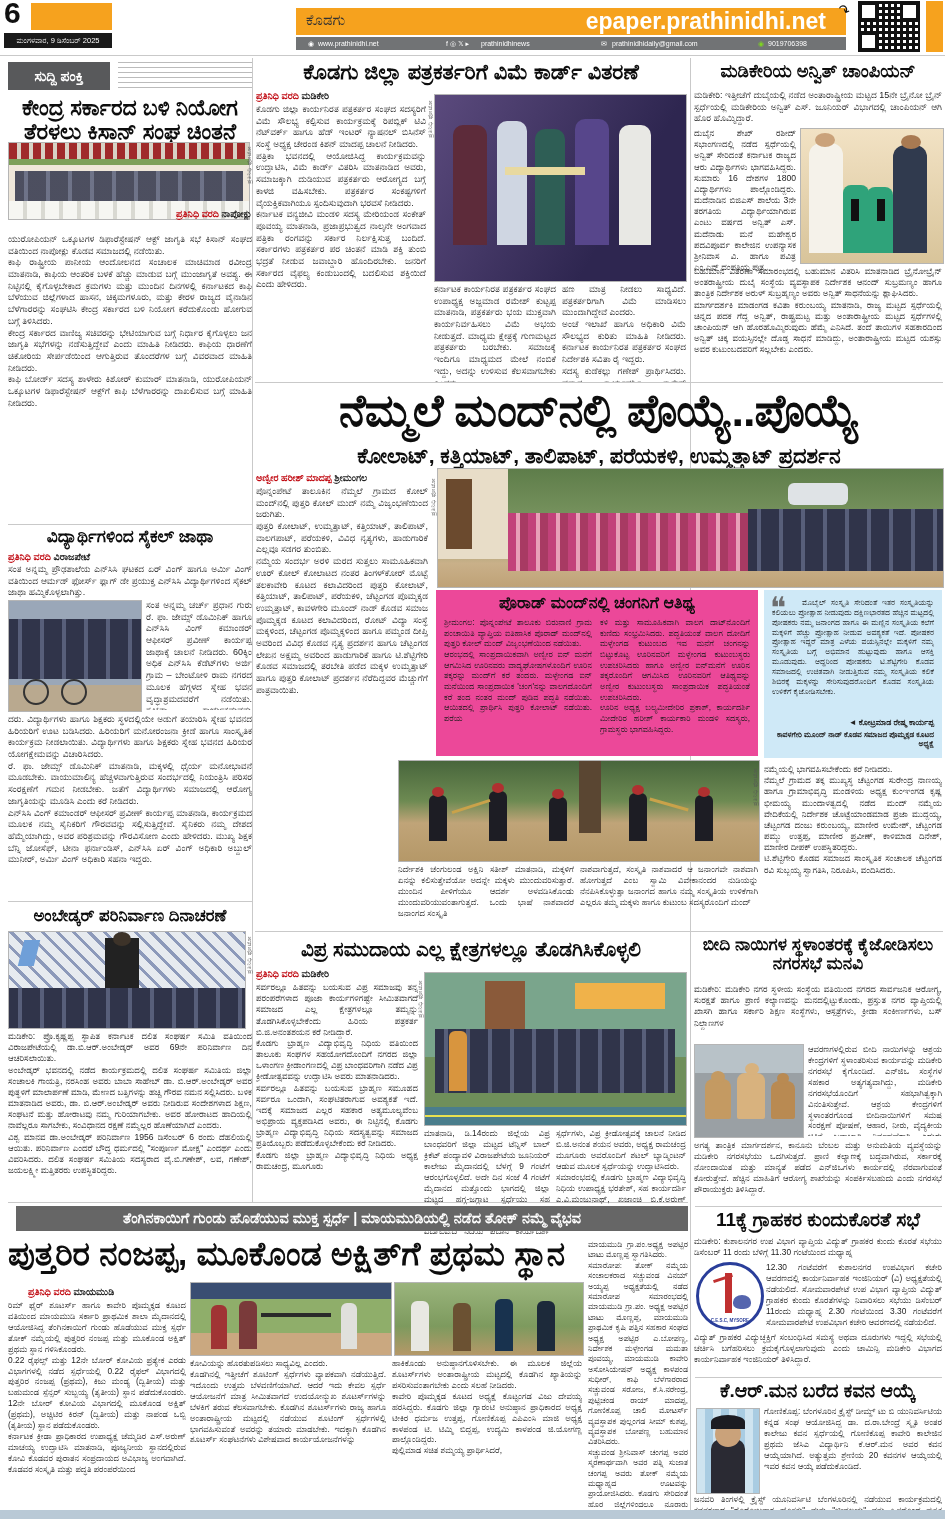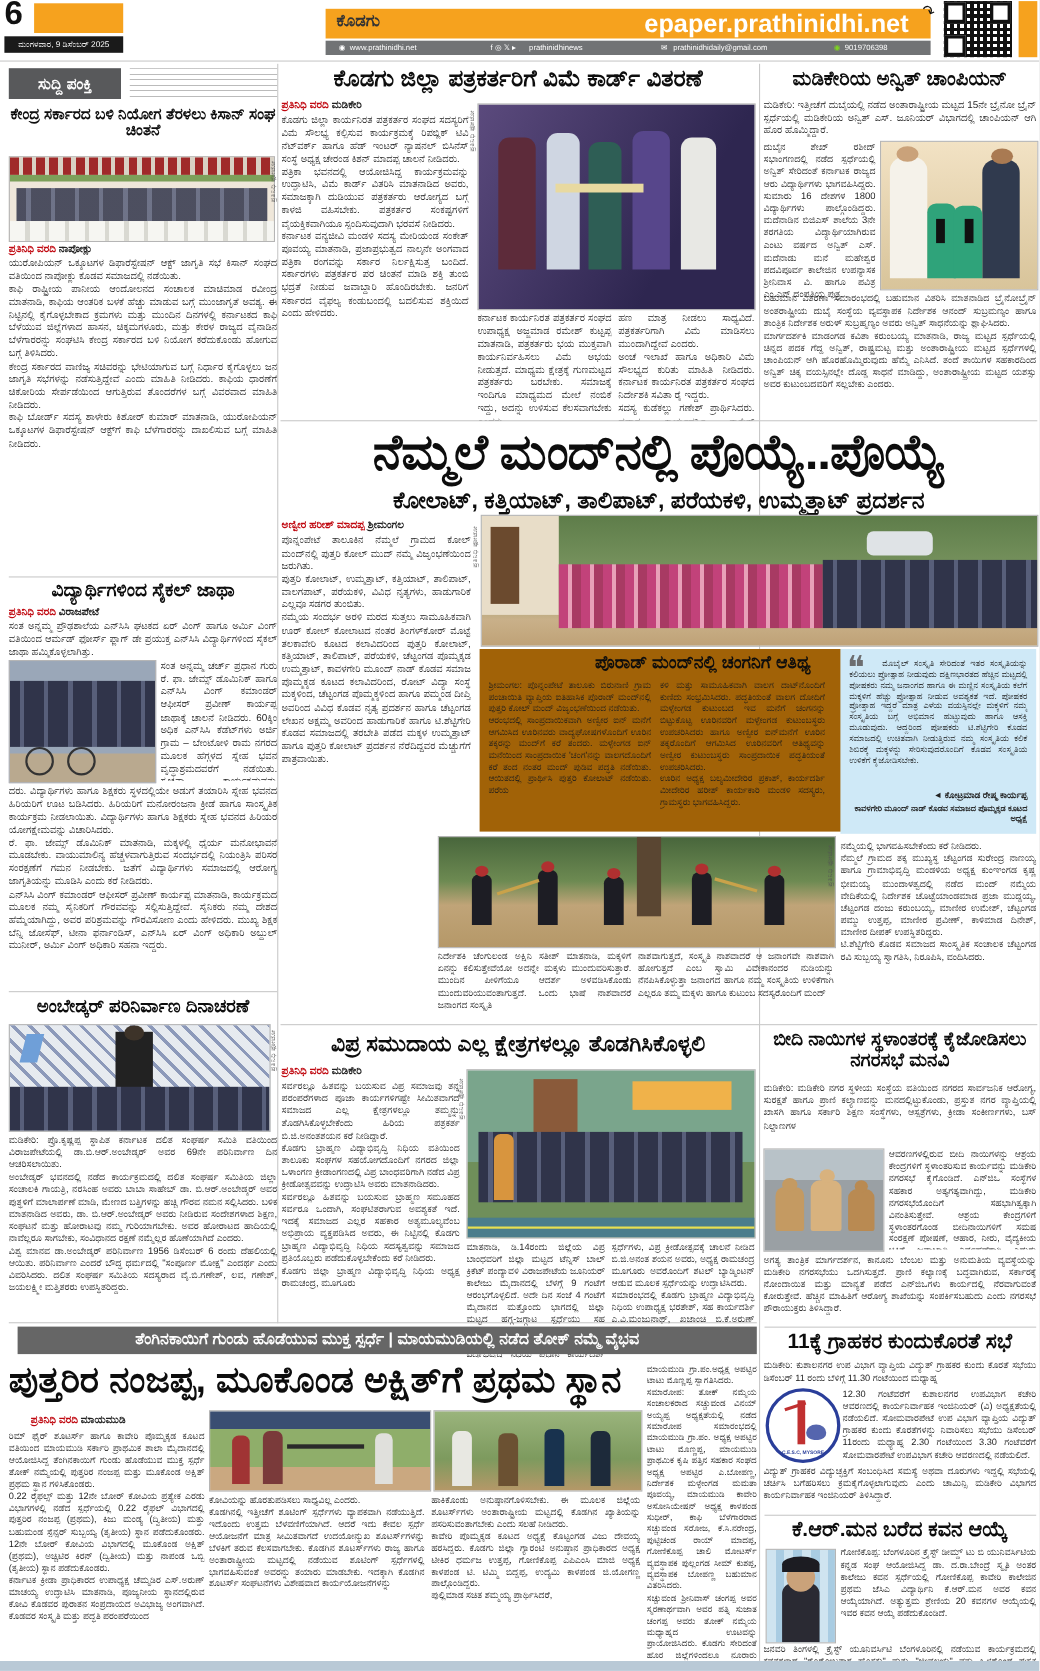--- a/index.html
+++ b/index.html
@@ -10,41 +10,41 @@
   .body-txt{font-size:9px;line-height:1.3;text-align:justify;color:#1c1c1c;white-space:pre-line;}
   .byline{font-size:9.5px;font-weight:bold;}
   .byline .red{color:#c00810;}
   .vrule{background:#c9c9c9;width:1px;}
   .hrule{background:#c9c9c9;height:1px;}
   .photo{position:absolute;overflow:hidden;border:1px solid #b5b5b5;}
   .vcredit{position:absolute;writing-mode:vertical-rl;transform:rotate(180deg);
            font-size:6px;color:#555;letter-spacing:.5px;}
   .orange{background:#f6a21e;}
   .quote-box{background:#cfe9f7;}
-  .tan-box{background:#a16207;padding-left:42px;}
+  .tan-box{background:#ec4899;}
   .strip{background:#666;color:#fff;font-weight:bold;text-align:center;}
   .gray-bar{background:#717375;color:#fff;}
   .qr{background-color:#fff;
       background-image:repeating-linear-gradient(0deg,#111 0 3px,transparent 3px 6px),
                        repeating-linear-gradient(90deg,#111 0 3px,transparent 3px 6px);}
   .qr .eye{position:absolute;width:13px;height:13px;border:3px solid #111;background:#fff;}
   .crowd-dark{background:repeating-linear-gradient(90deg,#30344a 0 9px,#585f7a 9px 13px,#30344a 13px 22px);}
   .crowd-pink{background:repeating-linear-gradient(90deg,#c2427a 0 8px,#e8a0b8 8px 12px,#a83a63 12px 20px);}
 </style>
 </head>
 <body>
 
 <div id="page">
 
   <div class="abs" style="left:0;top:0;width:945px;height:55px;">
     <div class="abs" style="left:4px;top:-4px;width:26px;font-size:30px;font-weight:bold;color:#111;">6</div>
     <div class="abs orange" style="left:31px;top:3px;width:81px;height:27px;"></div>
     <div class="abs" style="left:4px;top:33px;width:108px;height:15px;background:#1a1a1a;color:#fff;font-size:7.5px;line-height:15px;text-align:center;">ಮಂಗಳವಾರ, 9 ಡಿಸೆಂಬರ್ 2025</div>
     <div class="abs orange" style="left:296px;top:8px;width:550px;height:27px;">
-      <span class="abs" style="left:10px;top:3px;font-size:15px;font-weight:bold;color:#333;">ಕೊಡಗು</span>
+      <span class="abs" style="left:10px;top:3px;font-size:15px;font-weight:normal;color:#333;">ಕೊಡಗು</span>
       <span class="abs" style="right:20px;top:0;font-size:23px;font-weight:bold;color:#fff;">epaper.prathinidhi.net</span>
     </div>
     <div class="abs gray-bar" style="left:296px;top:37px;width:550px;height:13px;font-size:7px;line-height:13px;">
       <span class="abs" style="left:12px;">◉</span>
       <span class="abs" style="left:22px;">www.prathinidhi.net</span>
       <span class="abs" style="left:150px;">f ◎ 𝕏 ▸</span>
       <span class="abs" style="left:185px;">prathinidhinews</span>
       <span class="abs" style="left:305px;">✉</span>
       <span class="abs" style="left:316px;">prathinidhidaily@gmail.com</span>
       <span class="abs" style="left:462px;color:#7ed321;">◉</span>
@@ -68,29 +68,29 @@
   <div class="abs hrule" style="left:8px;top:901px;width:244px;"></div>
   <div class="abs hrule" style="left:8px;top:1202px;width:680px;"></div>
   <div class="abs hrule" style="left:695px;top:1206px;width:247px;"></div>
   <div class="abs hrule" style="left:695px;top:1377px;width:247px;"></div>
   <div class="abs" style="left:0;top:1510px;width:945px;height:9px;background:#b9c9d6;"></div>
 
   <div class="abs" style="left:8px;top:62px;width:102px;height:28px;background:#58595b;color:#fff;font-weight:bold;font-size:14px;text-align:center;line-height:28px;">
     <span>ಸುದ್ದಿ ಪಂಕ್ತಿ</span>
   </div>
   <div class="abs" style="left:118px;top:62px;width:134px;height:28px;background:repeating-linear-gradient(#bbb 0 1px,transparent 1px 5px);"></div>
-  <div class="abs hl" style="left:8px;top:96px;width:244px;font-size:14px;">ಕೇಂದ್ರ ಸರ್ಕಾರದ ಬಳಿ ನಿಯೋಗ ತೆರಳಲು ಕಿಸಾನ್ ಸಂಘ ಚಿಂತನೆ</div>
+  <div class="abs hl" style="left:8px;top:96px;width:244px;font-size:22px;">ಕೇಂದ್ರ ಸರ್ಕಾರದ ಬಳಿ ನಿಯೋಗ ತೆರಳಲು ಕಿಸಾನ್ ಸಂಘ ಚಿಂತನೆ</div>
   <div class="photo" style="left:8px;top:142px;width:240px;height:76px;background:#efe7da;">
     <div class="abs" style="left:0;top:0;width:100%;height:16px;background:repeating-linear-gradient(90deg,#a02a2a 0 8px,#d8d2c5 8px 12px);"></div>
     <div class="abs" style="left:0;top:16px;width:100%;height:6px;background:#7da05a;"></div>
     <div class="abs crowd-dark" style="left:6px;top:28px;width:228px;height:30px;opacity:.85;"></div>
     <div class="abs" style="left:0;top:58px;width:100%;height:18px;background:repeating-linear-gradient(90deg,#f6f6f2 0 14px,#d9d9d2 14px 18px);"></div>
   </div>
   <div class="vcredit" style="left:246px;top:146px;">ಪ್ರತಿನಿಧಿ ಫೋಟೋ</div>
-  <div class="abs byline" style="left:8px;top:221px;width:244px;">
+  <div class="abs byline" style="left:8px;top:208px;width:244px;text-align:right;">
     <span class="red">ಪ್ರತಿನಿಧಿ ವರದಿ</span>
     <span>ನಾಪೋಕ್ಲು</span>
   </div>
   <div class="abs body-txt" style="left:8px;top:234px;width:244px;height:288px;overflow:hidden;">ಯುರೋಪಿಯನ್ ಒಕ್ಕೂಟಗಳ ಡಿಫಾರೆಸ್ಟೇಷನ್ ಆಕ್ಟ್ ಜಾಗೃತಿ ಸಭೆ ಕಿಸಾನ್ ಸಂಘದ ವತಿಯಿಂದ ನಾಪೋಕ್ಲು ಕೊಡವ ಸಮಾಜದಲ್ಲಿ ನಡೆಯಿತು.
 ಕಾಫಿ ರಾಷ್ಟ್ರೀಯ ಪಾನೀಯ ಆಂದೋಲನದ ಸಂಚಾಲಕ ಮಾಚಿಮಾಡ ರವೀಂದ್ರ ಮಾತನಾಡಿ, ಕಾಫಿಯ ಆಂತರಿಕ ಬಳಕೆ ಹೆಚ್ಚು ಮಾಡುವ ಬಗ್ಗೆ ಮುಂಜಾಗೃತೆ ಅವಶ್ಯ. ಈ ನಿಟ್ಟಿನಲ್ಲಿ ಕೈಗೊಳ್ಳಬೇಕಾದ ಕ್ರಮಗಳು ಮತ್ತು ಮುಂದಿನ ದಿನಗಳಲ್ಲಿ ಕರ್ನಾಟಕದ ಕಾಫಿ ಬೆಳೆಯುವ ಜಿಲ್ಲೆಗಳಾದ ಹಾಸನ, ಚಿಕ್ಕಮಗಳೂರು, ಮತ್ತು ಕೇರಳ ರಾಜ್ಯದ ವೈನಾಡಿನ ಬೆಳೆಗಾರರನ್ನು ಸಂಘಟಿಸಿ ಕೇಂದ್ರ ಸರ್ಕಾರದ ಬಳಿ ನಿಯೋಗ ಕರೆದುಕೊಂಡು ಹೋಗುವ ಬಗ್ಗೆ ತಿಳಿಸಿದರು.
 ಕೇಂದ್ರ ಸರ್ಕಾರದ ವಾಣಿಜ್ಯ ಸಚಿವರನ್ನು ಭೇಟಿಯಾಗುವ ಬಗ್ಗೆ ನಿರ್ಧಾರ ಕೈಗೊಳ್ಳಲು ಜನ ಜಾಗೃತಿ ಸಭೆಗಳನ್ನು ನಡೆಸುತ್ತಿದ್ದೇವೆ ಎಂದು ಮಾಹಿತಿ ನೀಡಿದರು. ಕಾಫಿಯ ಧಾರಣೆಗೆ ಚಿಕೋರಿಯ ಸೇರ್ಪಡೆಯಿಂದ ಆಗುತ್ತಿರುವ ತೊಂದರೆಗಳ ಬಗ್ಗೆ ವಿವರವಾದ ಮಾಹಿತಿ ನೀಡಿದರು.
 ಕಾಫಿ ಬೋರ್ಡ್ ಸದಸ್ಯ ಶಾಳೇರು ಕಿಶೋರ್ ಕುಮಾರ್ ಮಾತನಾಡಿ, ಯುರೋಪಿಯನ್ ಒಕ್ಕೂಟಗಳ ಡಿಫಾರೆಸ್ಟೇಷನ್ ಆಕ್ಟ್‌ಗೆ ಕಾಫಿ ಬೆಳೆಗಾರರನ್ನು ದಾಖಲಿಸುವ ಬಗ್ಗೆ ಮಾಹಿತಿ ನೀಡಿದರು.</div>
 
   <div class="abs hl" style="left:8px;top:528px;width:244px;font-size:17px;">ವಿದ್ಯಾರ್ಥಿಗಳಿಂದ ಸೈಕಲ್ ಜಾಥಾ</div>
   <div class="abs byline" style="left:8px;top:551px;width:244px;">

